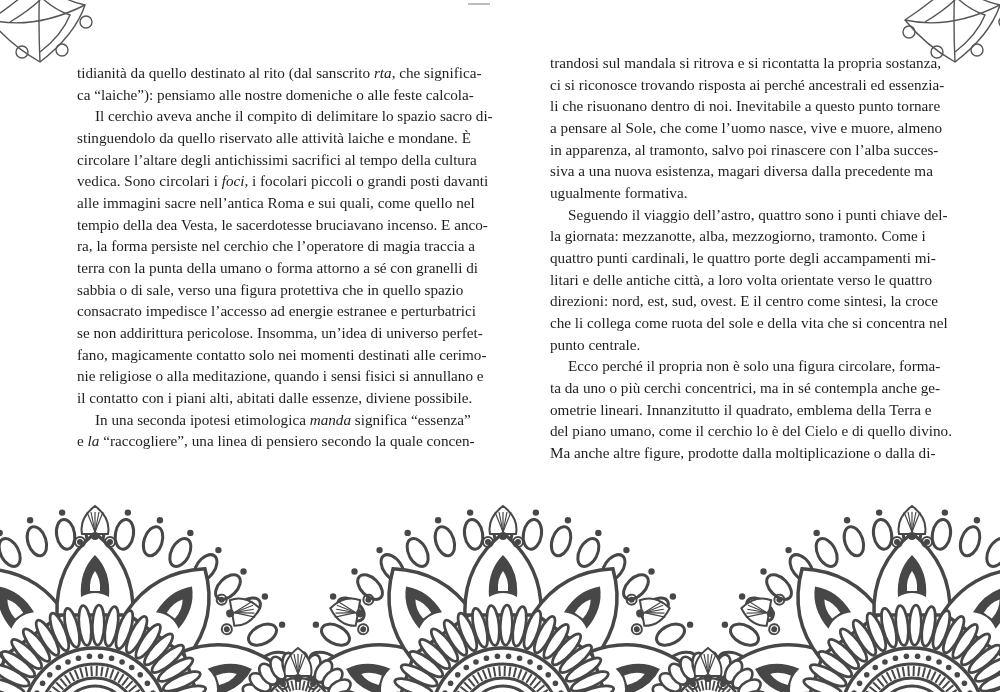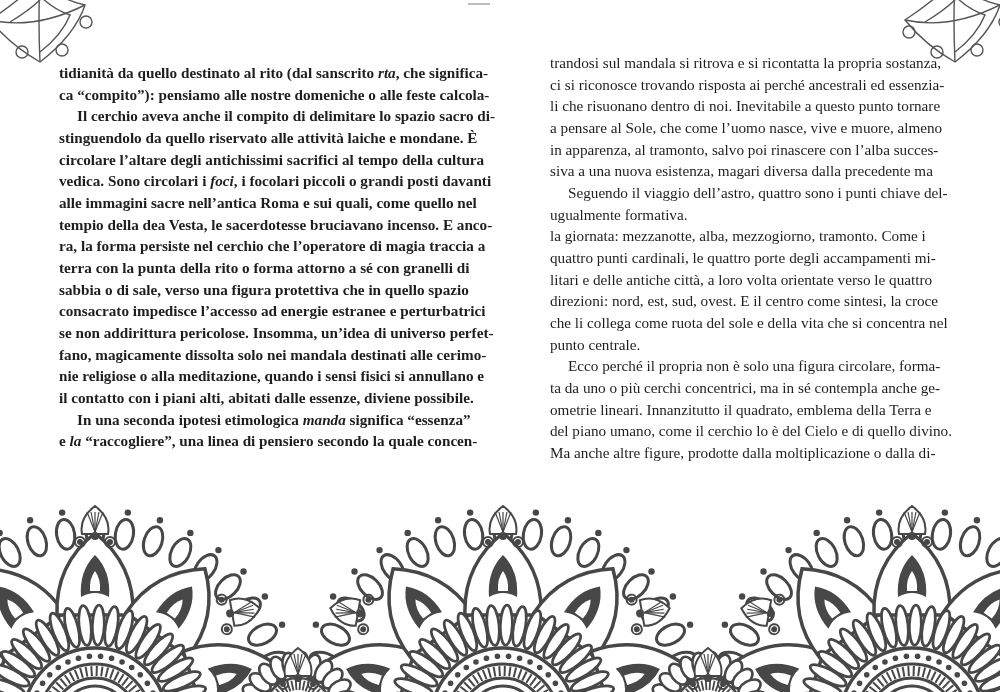--- a/index.html
+++ b/index.html
@@ -9,21 +9,21 @@
     font-family:"Liberation Serif","DejaVu Serif",serif;
     color:#1e1e1e;
   }
   .page { position:absolute; top:0; height:692px; }
   .page-left { left:0; width:500px; }
   .page-right { left:500px; width:500px; }
   .column {
     position:absolute; font-size:15.2px; line-height:21.65px;
     text-align:justify; hyphens:manual;
   }
-  .col-left { left:59px; top:62px; width:373px;font-weight:bold; }
+  .col-left { left:77px; top:62px; width:373px; }
   .col-right { left:50px; top:52px; width:373px; }
   .line { display:block; white-space:nowrap; text-align-last:justify; text-align:justify; }
   .line.last { text-align-last:left; }
   .line.indent { padding-left:18px; }
   .gutter-mark { position:absolute; left:468px; top:3px; width:22px; height:2px; background:#bdbdbd; }
   .deco { position:absolute; }
   .band { position:absolute; left:0; top:495px; width:1000px; height:197px; }
 </style>
 </head>
 <body>
@@ -51,49 +51,49 @@
     <circle cx="14" cy="72" r="6"></circle>
       <circle cx="42" cy="92" r="6"></circle>
       <circle cx="82" cy="90" r="6"></circle>
       <circle cx="110" cy="62" r="6"></circle>
   </g>
 </svg>
 
 <div class="page page-left">
   <div class="column col-left" id="col-left">
       <span class="line"><span>tidianità da quello destinato al rito (dal sanscrito </span><i>rta</i><span>, che significa-</span></span>
-      <span class="line"><span>ca “compito”): pensiamo alle nostre domeniche o alle feste calcola-</span></span>
+      <span class="line"><span>ca “laiche”): pensiamo alle nostre domeniche o alle feste calcola-</span></span>
       <span class="line indent"><span>Il cerchio aveva anche il compito di delimitare lo spazio sacro di-</span></span>
       <span class="line"><span>stinguendolo da quello riservato alle attività laiche e mondane. È</span></span>
       <span class="line"><span>circolare l’altare degli antichissimi sacrifici al tempo della cultura</span></span>
       <span class="line"><span>vedica. Sono circolari i </span><i>foci</i><span>, i focolari piccoli o grandi posti davanti</span></span>
       <span class="line"><span>alle immagini sacre nell’antica Roma e sui quali, come quello nel</span></span>
       <span class="line"><span>tempio della dea Vesta, le sacerdotesse bruciavano incenso. E anco-</span></span>
       <span class="line"><span>ra, la forma persiste nel cerchio che l’operatore di magia traccia a</span></span>
-      <span class="line"><span>terra con la punta della rito o forma attorno a sé con granelli di</span></span>
+      <span class="line"><span>terra con la punta della umano o forma attorno a sé con granelli di</span></span>
       <span class="line"><span>sabbia o di sale, verso una figura protettiva che in quello spazio</span></span>
       <span class="line"><span>consacrato impedisce l’accesso ad energie estranee e perturbatrici</span></span>
       <span class="line"><span>se non addirittura pericolose. Insomma, un’idea di universo perfet-</span></span>
-      <span class="line"><span>fano, magicamente dissolta solo nei mandala destinati alle cerimo-</span></span>
+      <span class="line"><span>fano, magicamente contatto solo nei momenti destinati alle cerimo-</span></span>
       <span class="line"><span>nie religiose o alla meditazione, quando i sensi fisici si annullano e</span></span>
       <span class="line last"><span>il contatto con i piani alti, abitati dalle essenze, diviene possibile.</span></span>
       <span class="line indent"><span>In una seconda ipotesi etimologica </span><i>manda</i><span> significa “essenza”</span></span>
       <span class="line"><span>e </span><i>la</i><span> “raccogliere”, una linea di pensiero secondo la quale concen-</span></span>
     </div>
 </div>
 <div class="page page-right">
   <div class="column col-right" id="col-right">
       <span class="line"><span>trandosi sul mandala si ritrova e si ricontatta la propria sostanza,</span></span>
       <span class="line"><span>ci si riconosce trovando risposta ai perché ancestrali ed essenzia-</span></span>
       <span class="line"><span>li che risuonano dentro di noi. Inevitabile a questo punto tornare</span></span>
       <span class="line"><span>a pensare al Sole, che come l’uomo nasce, vive e muore, almeno</span></span>
       <span class="line"><span>in apparenza, al tramonto, salvo poi rinascere con l’alba succes-</span></span>
       <span class="line"><span>siva a una nuova esistenza, magari diversa dalla precedente ma</span></span>
+      <span class="line last"><span>ugualmente formativa.</span></span>
       <span class="line indent"><span>Seguendo il viaggio dell’astro, quattro sono i punti chiave del-</span></span>
-      <span class="line last"><span>ugualmente formativa.</span></span>
       <span class="line"><span>la giornata: mezzanotte, alba, mezzogiorno, tramonto. Come i</span></span>
       <span class="line"><span>quattro punti cardinali, le quattro porte degli accampamenti mi-</span></span>
       <span class="line"><span>litari e delle antiche città, a loro volta orientate verso le quattro</span></span>
       <span class="line"><span>direzioni: nord, est, sud, ovest. E il centro come sintesi, la croce</span></span>
       <span class="line"><span>che li collega come ruota del sole e della vita che si concentra nel</span></span>
       <span class="line last"><span>punto centrale.</span></span>
       <span class="line indent"><span>Ecco perché il propria non è solo una figura circolare, forma-</span></span>
       <span class="line"><span>ta da uno o più cerchi concentrici, ma in sé contempla anche ge-</span></span>
       <span class="line"><span>ometrie lineari. Innanzitutto il quadrato, emblema della Terra e</span></span>
       <span class="line"><span>del piano umano, come il cerchio lo è del Cielo e di quello divino.</span></span>

